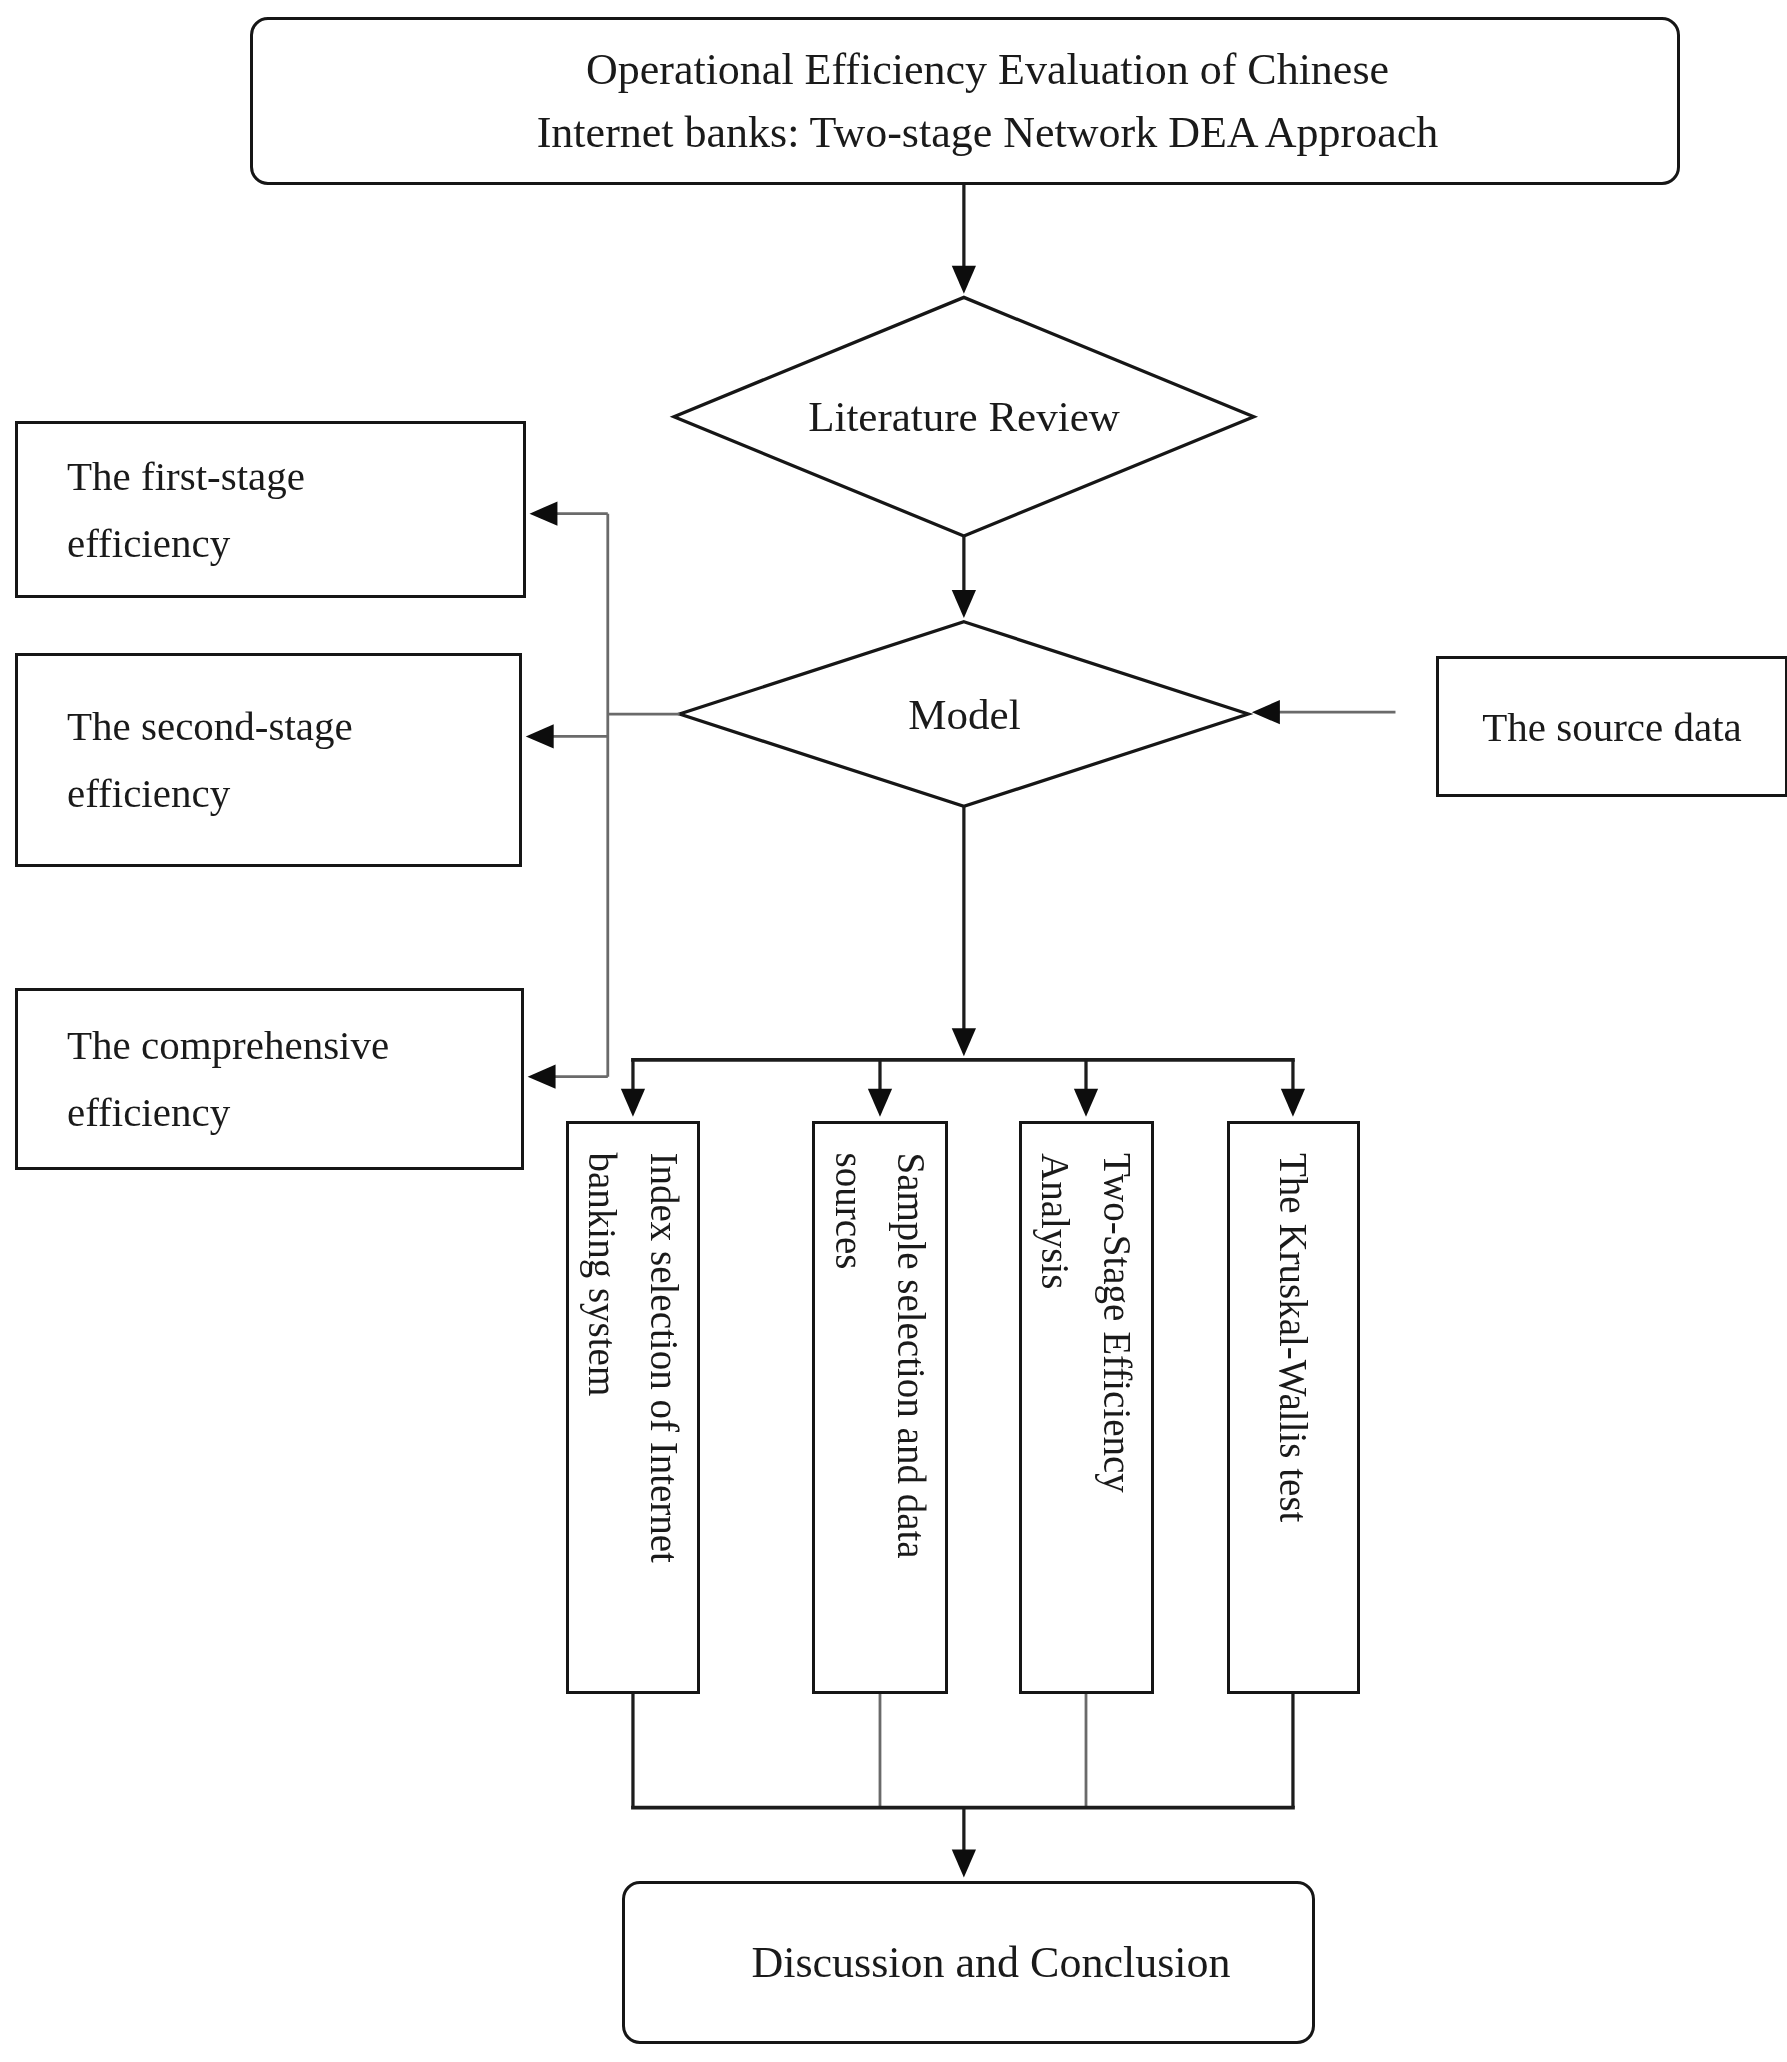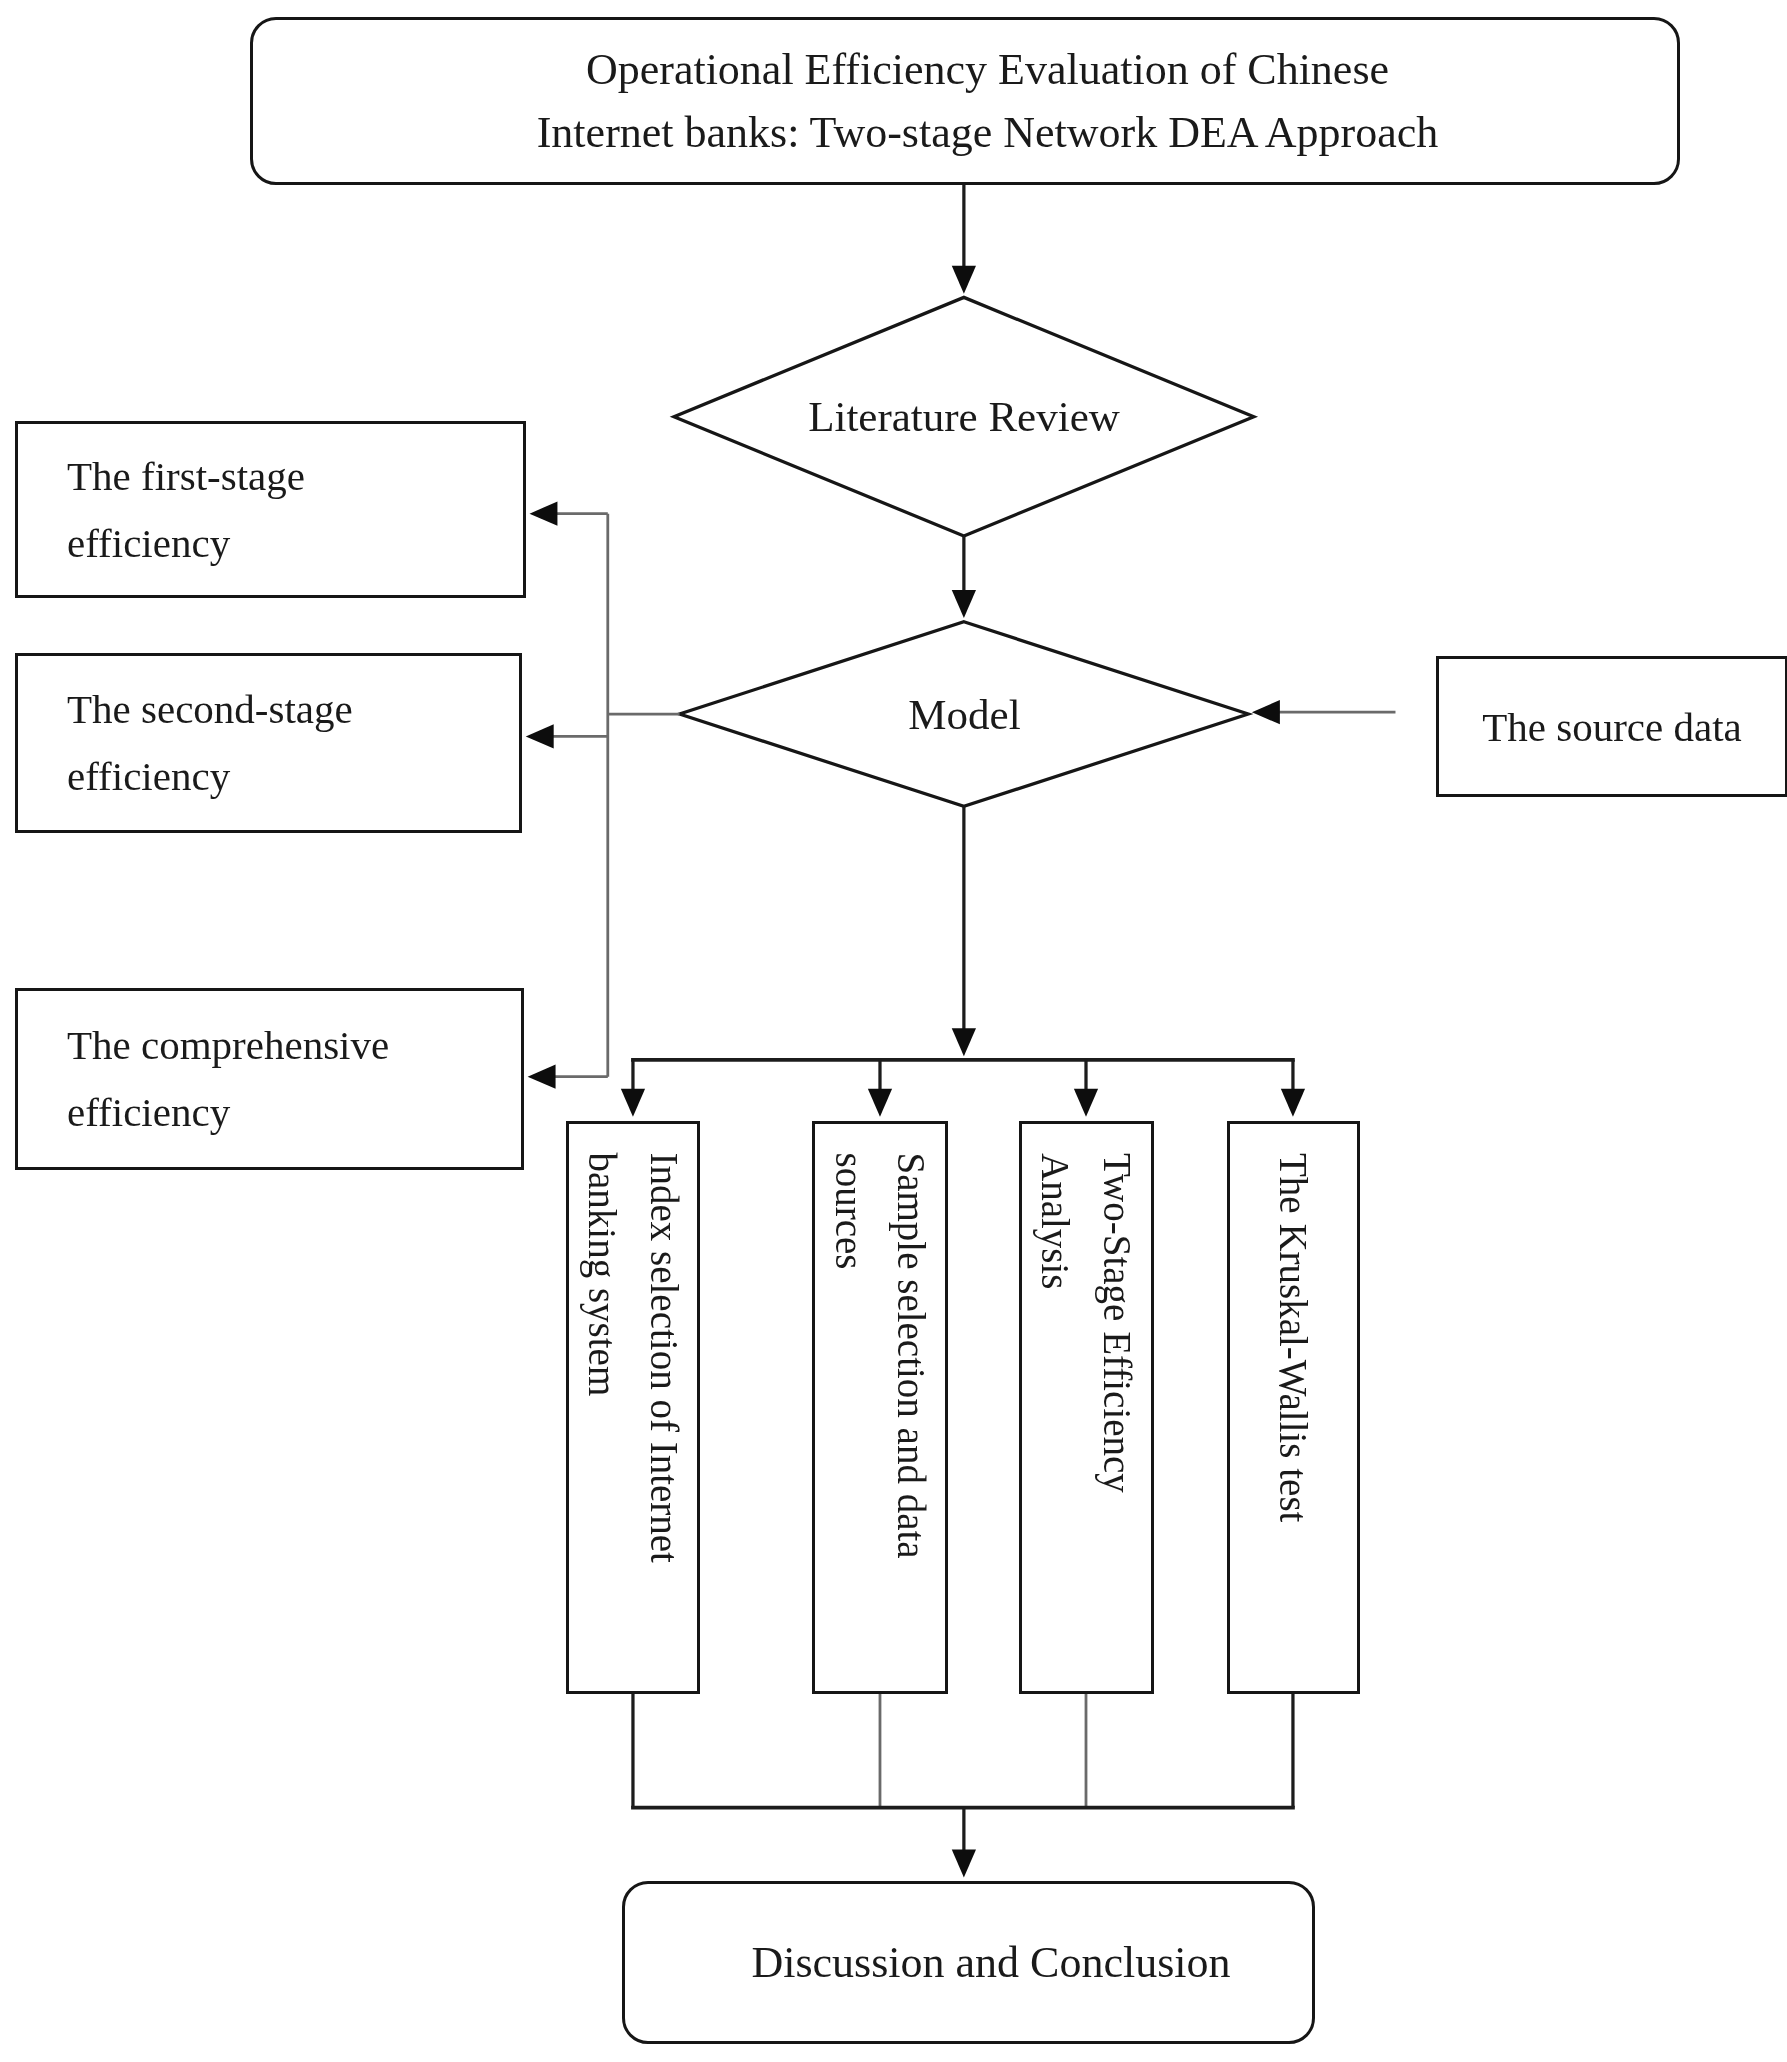--- a/index.html
+++ b/index.html
@@ -10,35 +10,35 @@
     --bg:#ffffff;
     --text:#1a1a1a;
   }
   *{margin:0;padding:0;box-sizing:border-box;}
   html,body{width:1787px;height:2062px;background:var(--bg);}
   body{font-family:"Liberation Serif","DejaVu Serif",serif;color:var(--text);overflow:hidden;}
   #canvas{position:relative;width:1787px;height:2062px;background:var(--bg);}
   #wires{position:absolute;left:0;top:0;width:1787px;height:2062px;}
 
   .box{position:absolute;border:3.7px solid var(--border);background:var(--bg);}
-  .rounded{border-radius:26px;padding-left:45px;}
+  .rounded{border-radius:18px;padding-left:45px;}
   .flexc{display:flex;align-items:center;justify-content:center;}
   .pre{white-space:pre-line;}
 
   .title-box{left:250px;top:17px;width:1430px;height:168px;
              text-align:center;font-size:44px;line-height:63px;}
   .diamond-label{position:absolute;display:flex;align-items:center;justify-content:center;
              font-size:43px;}
   .lit-label{left:674px;top:297px;width:580px;height:239px;font-family:Liberation Serif, serif;}
   .model-label{left:680px;top:622px;width:569px;height:185px;}
 
   .eff-box{display:flex;flex-direction:column;justify-content:center;
            padding-left:49px;font-size:41px;line-height:67px;}
   .eff-1{left:15px;top:421px;width:511px;height:177px;}
-  .eff-2{left:15px;top:653px;width:507px;height:180px;}
+  .eff-2{left:15px;top:653px;width:507px;height:214px;}
   .eff-3{left:15px;top:988px;width:509px;height:182px;}
 
   .source-box{left:1388px;top:656px;width:352px;height:141px;font-size:41px;margin-left:48px;}
 
   .vbox{position:absolute;border:3.7px solid var(--border);background:var(--bg);}
   .vb-a{left:566px;top:1121px;width:134px;height:573px;}
   .vb-b{left:812px;top:1121px;width:136px;height:573px;}
   .vb-c{left:1019px;top:1121px;width:135px;height:573px;}
   .vb-d{left:1227px;top:1121px;width:133px;height:573px;}
 

